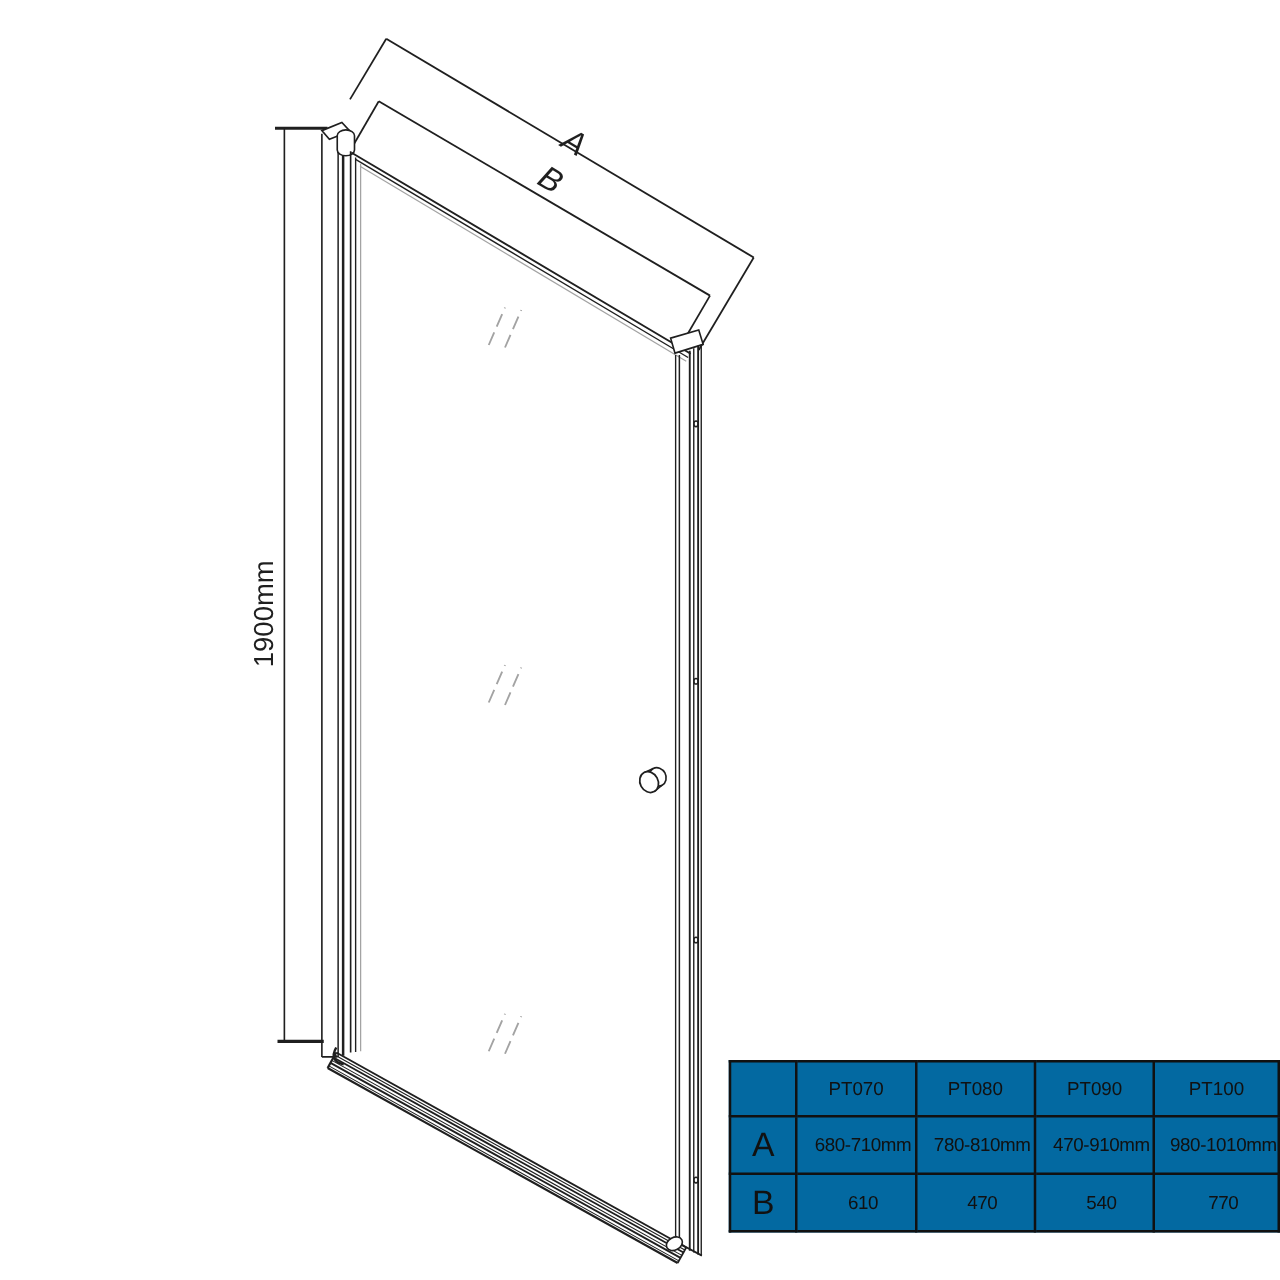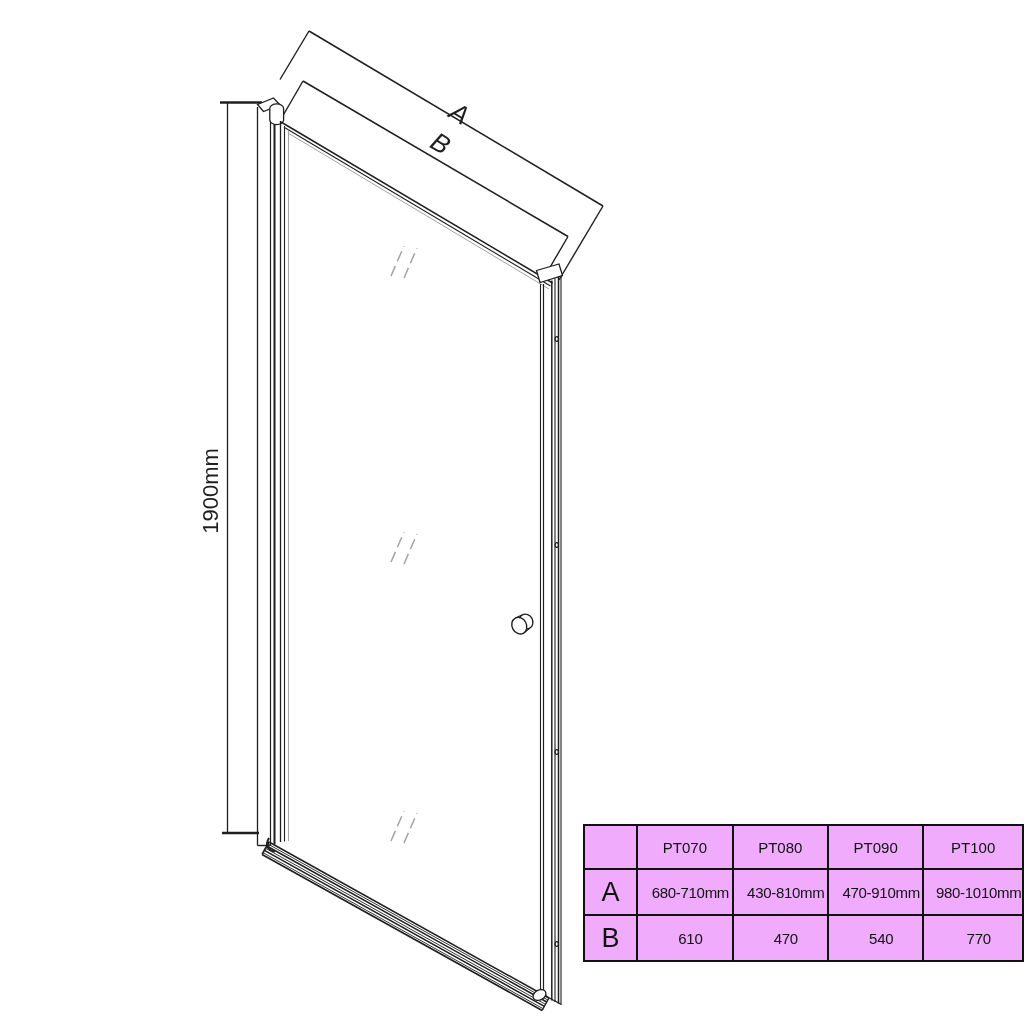--- a/index.html
+++ b/index.html
@@ -13,23 +13,23 @@
     font-family:"Liberation Sans",sans-serif;overflow:hidden;
   }
   svg{position:absolute;left:0;top:0;color:var(--line);}
   svg .ln{stroke:currentColor;fill:none;}
   svg .fillw{fill:#ffffff;stroke:currentColor;}
   svg .shine{stroke:var(--shine);fill:none;stroke-dasharray:11 5;}
   svg text{fill:var(--line);font-family:"Liberation Sans",sans-serif;}
   .dim-label{font-size:26px;font-style:italic;}
   .dim-height-label{font-size:22px;}
   .spec-table{
-    position:absolute;left:583px;top:824px;
+    position:absolute;left:583px;top:848px;
     border-collapse:collapse;table-layout:fixed;
-    background:#f0abfc;
+    background:#0369a1;
   }
   .spec-table td{
     border:2px solid #111111;
     width:88px;height:42px;
     text-align:center;vertical-align:middle;
     font-size:15px;color:#111111;
     padding:0;overflow:hidden;white-space:nowrap;
   }
   .spec-table tr.data-row td{height:44px;}
   .spec-table td.row-label{font-size:27px;}
@@ -141,21 +141,21 @@
         <tr>
       <td class="corner"></td>
       <td>PT070</td>
       <td>PT080</td>
       <td>PT090</td>
       <td>PT100</td>
     </tr>
     <tr class="data-row">
       <td class="row-label">A</td>
       <td class="val">680-710mm</td>
-      <td class="val">430-810mm</td>
+      <td class="val">780-810mm</td>
       <td class="val">470-910mm</td>
       <td class="val">980-1010mm</td>
     </tr>
     <tr class="data-row">
       <td class="row-label">B</td>
       <td class="val">610</td>
       <td class="val">470</td>
       <td class="val">540</td>
       <td class="val">770</td>
     </tr>

